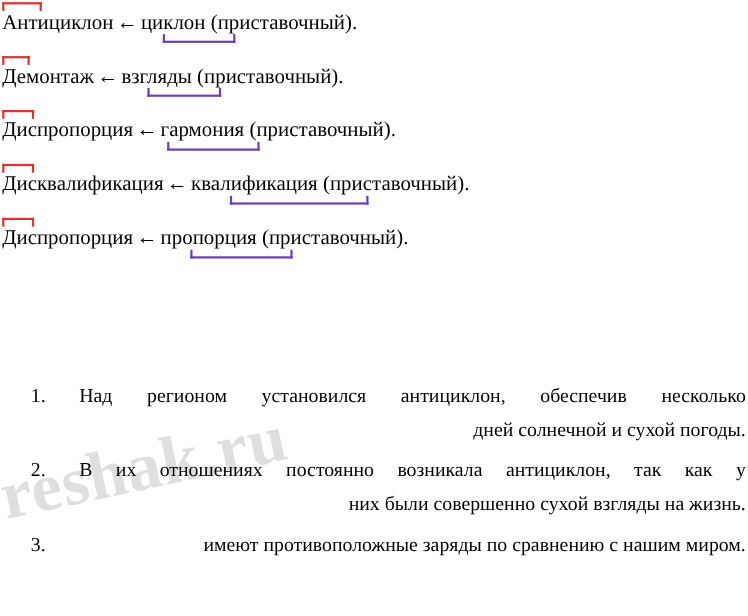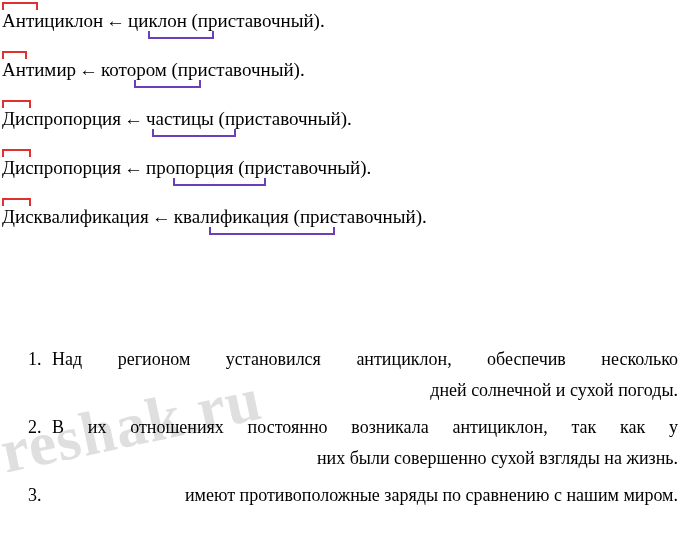--- a/index.html
+++ b/index.html
@@ -97,21 +97,21 @@
     margin-bottom: 6px;
   }
   .s-num {
     position: absolute;
     left: 28px;
     top: 0;
     font-size: 18px;
     line-height: 31px;
   }
   .s-body {
-    margin-left: 52px;
+    margin-left: 72px;
     margin-right: 2px;
     font-size: 18px;
     line-height: 31px;
   }
   .line-just {
     text-align: justify;
     text-align-last: justify;
   }
   .line-last {
     text-align: right;
@@ -129,40 +129,40 @@
     <div class="wf-line">
       <span class="prefix-mark" style="left:2px;width:36px;"></span>
       <span class="root-mark" style="left:148px;width:66px;top:31px;"></span>
       <span class="wf-text"><span>Антициклон</span><span class="arrow">←</span><span>циклон</span>&nbsp;<span>(приставочный).</span></span>
     </div>
 
 
     <div class="wf-line">
       <span class="prefix-mark" style="left:2px;width:25px;"></span>
       <span class="root-mark" style="left:134px;width:67px;top:31px;"></span>
-      <span class="wf-text"><span>Антимир</span><span class="arrow">←</span><span>котором</span>&nbsp;<span>(приставочный).</span></span>
+      <span class="wf-text"><span>Демонтаж</span><span class="arrow">←</span><span>взгляды</span>&nbsp;<span>(приставочный).</span></span>
     </div>
 
 
     <div class="wf-line">
       <span class="prefix-mark" style="left:2px;width:29px;"></span>
       <span class="root-mark" style="left:152px;width:84px;top:31px;"></span>
-      <span class="wf-text"><span>Диспропорция</span><span class="arrow">←</span><span>частицы</span>&nbsp;<span>(приставочный).</span></span>
+      <span class="wf-text"><span>Диспропорция</span><span class="arrow">←</span><span>гармония</span>&nbsp;<span>(приставочный).</span></span>
+    </div>
+
+    <div class="wf-line">
+      <span class="prefix-mark" style="left:2px;width:29px;"></span>
+      <span class="root-mark" style="left:209px;width:126px;top:31px;"></span>
+      <span class="wf-text"><span>Дисквалификация</span><span class="arrow">←</span><span>квалификация</span>&nbsp;<span>(приставочный).</span></span>
     </div>
 
     <div class="wf-line">
       <span class="prefix-mark" style="left:2px;width:29px;"></span>
       <span class="root-mark" style="left:173px;width:93px;top:31px;"></span>
       <span class="wf-text"><span>Диспропорция</span><span class="arrow">←</span><span>пропорция</span>&nbsp;<span>(приставочный).</span></span>
-    </div>
-
-    <div class="wf-line">
-      <span class="prefix-mark" style="left:2px;width:29px;"></span>
-      <span class="root-mark" style="left:209px;width:126px;top:31px;"></span>
-      <span class="wf-text"><span>Дисквалификация</span><span class="arrow">←</span><span>квалификация</span>&nbsp;<span>(приставочный).</span></span>
     </div>
 
   </div>
 
   <div class="sentences">
 
     <div class="sentence">
       <span class="s-num">1.</span>
       <div class="s-body">
         <div class="line-just">Над регионом установился антициклон, обеспечив несколько</div>

